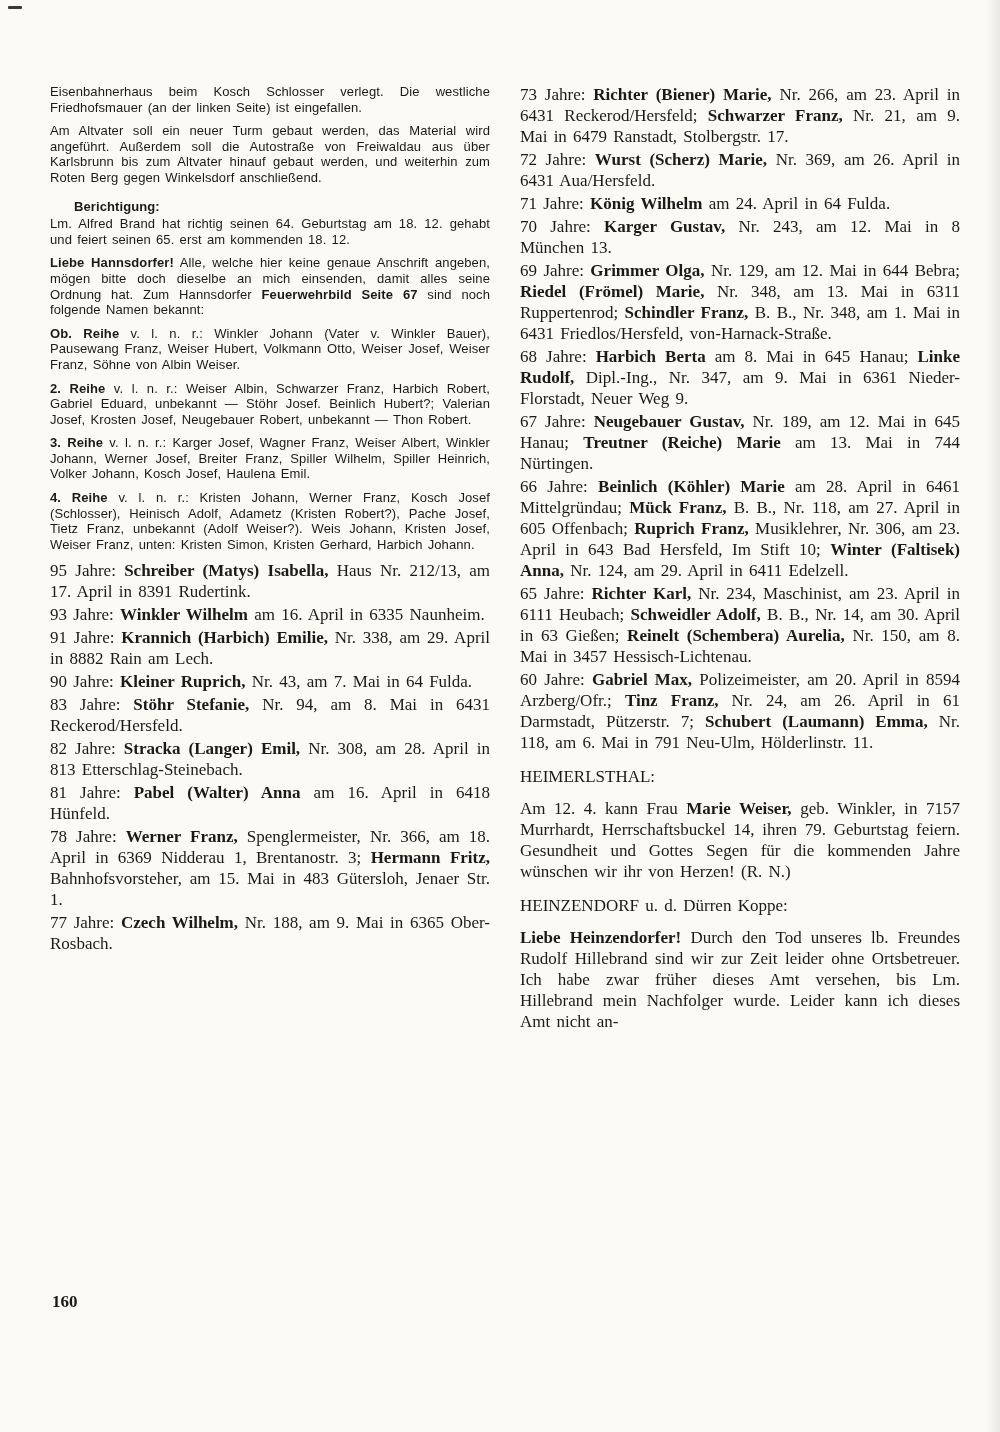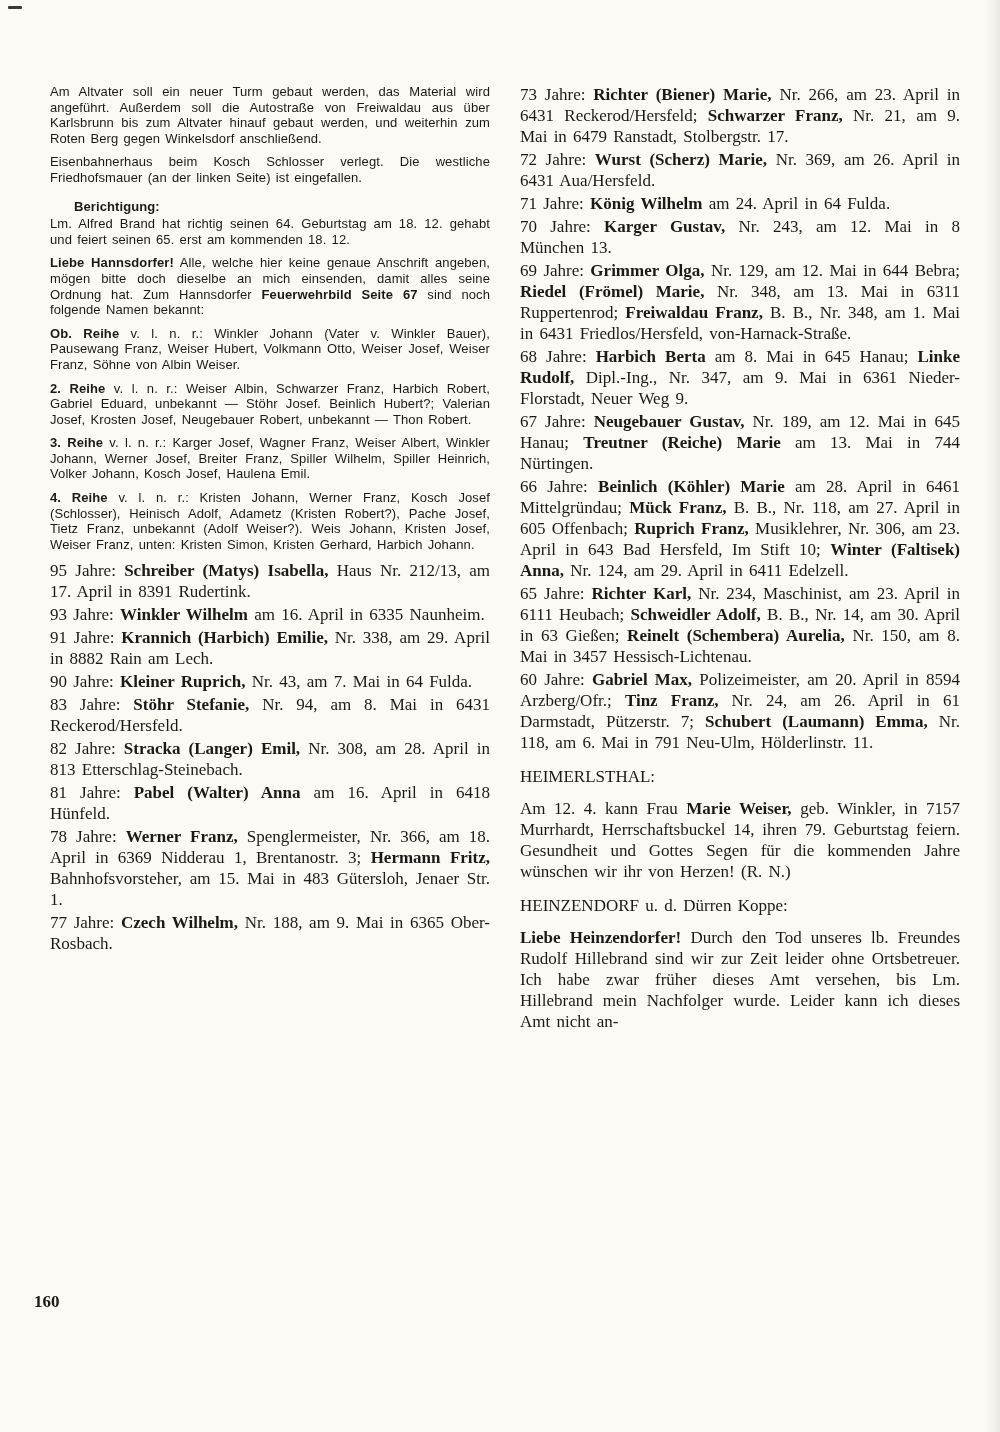--- a/index.html
+++ b/index.html
@@ -50,35 +50,35 @@
     text-align: justify;
   }
   .body { margin-bottom: 2px; }
   .body-intro { margin: 15px 0 3px 0; }
   .body-head { font-weight: normal; margin: 13px 0 11px 0; text-align: left; }
 
   b { font-weight: bold; }
 
   .page-number {
     position: absolute;
-    left: 34px;
+    left: 52px;
     top: 1292px;
     font-family: "Liberation Serif", serif;
     font-size: 17px;
     font-weight: bold;
   }
 </style>
 </head>
 <body>
 
 <div class="page">
   <div class="cols">
     <div class="col">
+        <p class="small">Eisenbahnerhaus beim Kosch Schlosser verlegt. Die westliche Friedhofsmauer (an der linken Seite) ist eingefallen.</p>
         <p class="small">Am Altvater soll ein neuer Turm gebaut werden, das Material wird angeführt. Außerdem soll die Autostraße von Freiwaldau aus über Karlsbrunn bis zum Altvater hinauf gebaut werden, und weiterhin zum Roten Berg gegen Winkelsdorf anschließend.</p>
-        <p class="small">Eisenbahnerhaus beim Kosch Schlosser verlegt. Die westliche Friedhofsmauer (an der linken Seite) ist eingefallen.</p>
         <p class="small-head">Berichtigung:</p>
         <p class="small">Lm. Alfred Brand hat richtig seinen 64. Geburtstag am 18. 12. gehabt und feiert seinen 65. erst am kommenden 18. 12.</p>
         <p class="small"><b>Liebe Hannsdorfer!</b> Alle, welche hier keine genaue Anschrift angeben, mögen bitte doch dieselbe an mich einsenden, damit alles seine Ordnung hat. Zum Hannsdorfer <b>Feuerwehrbild Seite 67</b> sind noch folgende Namen bekannt:</p>
         <p class="small"><b>Ob. Reihe</b> v. l. n. r.: Winkler Johann (Vater v. Winkler Bauer), Pausewang Franz, Weiser Hubert, Volkmann Otto, Weiser Josef, Weiser Franz, Söhne von Albin Weiser.</p>
         <p class="small"><b>2. Reihe</b> v. l. n. r.: Weiser Albin, Schwarzer Franz, Harbich Robert, Gabriel Eduard, unbekannt — Stöhr Josef. Beinlich Hubert?; Valerian Josef, Krosten Josef, Neugebauer Robert, unbekannt — Thon Robert.</p>
         <p class="small"><b>3. Reihe</b> v. l. n. r.: Karger Josef, Wagner Franz, Weiser Albert, Winkler Johann, Werner Josef, Breiter Franz, Spiller Wilhelm, Spiller Heinrich, Volker Johann, Kosch Josef, Haulena Emil.</p>
         <p class="small"><b>4. Reihe</b> v. l. n. r.: Kristen Johann, Werner Franz, Kosch Josef (Schlosser), Heinisch Adolf, Adametz (Kristen Robert?), Pache Josef, Tietz Franz, unbekannt (Adolf Weiser?). Weis Johann, Kristen Josef, Weiser Franz, unten: Kristen Simon, Kristen Gerhard, Harbich Johann.</p>
         <p class="body">95 Jahre: <b>Schreiber (Matys) Isabella,</b> Haus Nr. 212/13, am 17. April in 8391 Rudertink.</p>
         <p class="body">93 Jahre: <b>Winkler Wilhelm</b> am 16. April in 6335 Naunheim.</p>
         <p class="body">91 Jahre: <b>Krannich (Harbich) Emilie,</b> Nr. 338, am 29. April in 8882 Rain am Lech.</p>
@@ -87,21 +87,21 @@
         <p class="body">82 Jahre: <b>Stracka (Langer) Emil,</b> Nr. 308, am 28. April in 813 Etterschlag-Steinebach.</p>
         <p class="body">81 Jahre: <b>Pabel (Walter) Anna</b> am 16. April in 6418 Hünfeld.</p>
         <p class="body">78 Jahre: <b>Werner Franz,</b> Spenglermeister, Nr. 366, am 18. April in 6369 Nidderau 1, Brentanostr. 3; <b>Hermann Fritz,</b> Bahnhofsvorsteher, am 15. Mai in 483 Gütersloh, Jenaer Str. 1.</p>
         <p class="body">77 Jahre: <b>Czech Wilhelm,</b> Nr. 188, am 9. Mai in 6365 Ober-Rosbach.</p>
       </div>
     <div class="col">
         <p class="body">73 Jahre: <b>Richter (Biener) Marie,</b> Nr. 266, am 23. April in 6431 Reckerod/Hersfeld; <b>Schwarzer Franz,</b> Nr. 21, am 9. Mai in 6479 Ranstadt, Stolbergstr. 17.</p>
         <p class="body">72 Jahre: <b>Wurst (Scherz) Marie,</b> Nr. 369, am 26. April in 6431 Aua/Hersfeld.</p>
         <p class="body">71 Jahre: <b>König Wilhelm</b> am 24. April in 64 Fulda.</p>
         <p class="body">70 Jahre: <b>Karger Gustav,</b> Nr. 243, am 12. Mai in 8 München 13.</p>
-        <p class="body">69 Jahre: <b>Grimmer Olga,</b> Nr. 129, am 12. Mai in 644 Bebra; <b>Riedel (Frömel) Marie,</b> Nr. 348, am 13. Mai in 6311 Ruppertenrod; <b>Freiwaldau Franz,</b> B. B., Nr. 348, am 1. Mai in 6431 Friedlos/Hersfeld, von-Harnack-Straße.</p>
+        <p class="body">69 Jahre: <b>Grimmer Olga,</b> Nr. 129, am 12. Mai in 644 Bebra; <b>Riedel (Frömel) Marie,</b> Nr. 348, am 13. Mai in 6311 Ruppertenrod; <b>Schindler Franz,</b> B. B., Nr. 348, am 1. Mai in 6431 Friedlos/Hersfeld, von-Harnack-Straße.</p>
         <p class="body">68 Jahre: <b>Harbich Berta</b> am 8. Mai in 645 Hanau; <b>Linke Rudolf,</b> Dipl.-Ing., Nr. 347, am 9. Mai in 6361 Nieder-Florstadt, Neuer Weg 9.</p>
         <p class="body">67 Jahre: <b>Neugebauer Gustav,</b> Nr. 189, am 12. Mai in 645 Hanau; <b>Treutner (Reiche) Marie</b> am 13. Mai in 744 Nürtingen.</p>
         <p class="body">66 Jahre: <b>Beinlich (Köhler) Marie</b> am 28. April in 6461 Mittelgründau; <b>Mück Franz,</b> B. B., Nr. 118, am 27. April in 605 Offenbach; <b>Ruprich Franz,</b> Musiklehrer, Nr. 306, am 23. April in 643 Bad Hersfeld, Im Stift 10; <b>Winter (Faltisek) Anna,</b> Nr. 124, am 29. April in 6411 Edelzell.</p>
         <p class="body">65 Jahre: <b>Richter Karl,</b> Nr. 234, Maschinist, am 23. April in 6111 Heubach; <b>Schweidler Adolf,</b> B. B., Nr. 14, am 30. April in 63 Gießen; <b>Reinelt (Schembera) Aurelia,</b> Nr. 150, am 8. Mai in 3457 Hessisch-Lichtenau.</p>
         <p class="body">60 Jahre: <b>Gabriel Max,</b> Polizeimeister, am 20. April in 8594 Arzberg/Ofr.; <b>Tinz Franz,</b> Nr. 24, am 26. April in 61 Darmstadt, Pützerstr. 7; <b>Schubert (Laumann) Emma,</b> Nr. 118, am 6. Mai in 791 Neu-Ulm, Hölderlinstr. 11.</p>
         <p class="body-head">HEIMERLSTHAL:</p>
         <p class="body">Am 12. 4. kann Frau <b>Marie Weiser,</b> geb. Winkler, in 7157 Murrhardt, Herrschaftsbuckel 14, ihren 79. Geburtstag feiern. Gesundheit und Gottes Segen für die kommenden Jahre wünschen wir ihr von Herzen! (R. N.)</p>
         <p class="body-head">HEINZENDORF u. d. Dürren Koppe:</p>
         <p class="body"><b>Liebe Heinzendorfer!</b> Durch den Tod unseres lb. Freundes Rudolf Hillebrand sind wir zur Zeit leider ohne Ortsbetreuer. Ich habe zwar früher dieses Amt versehen, bis Lm. Hillebrand mein Nachfolger wurde. Leider kann ich dieses Amt nicht an-</p>
       </div>

